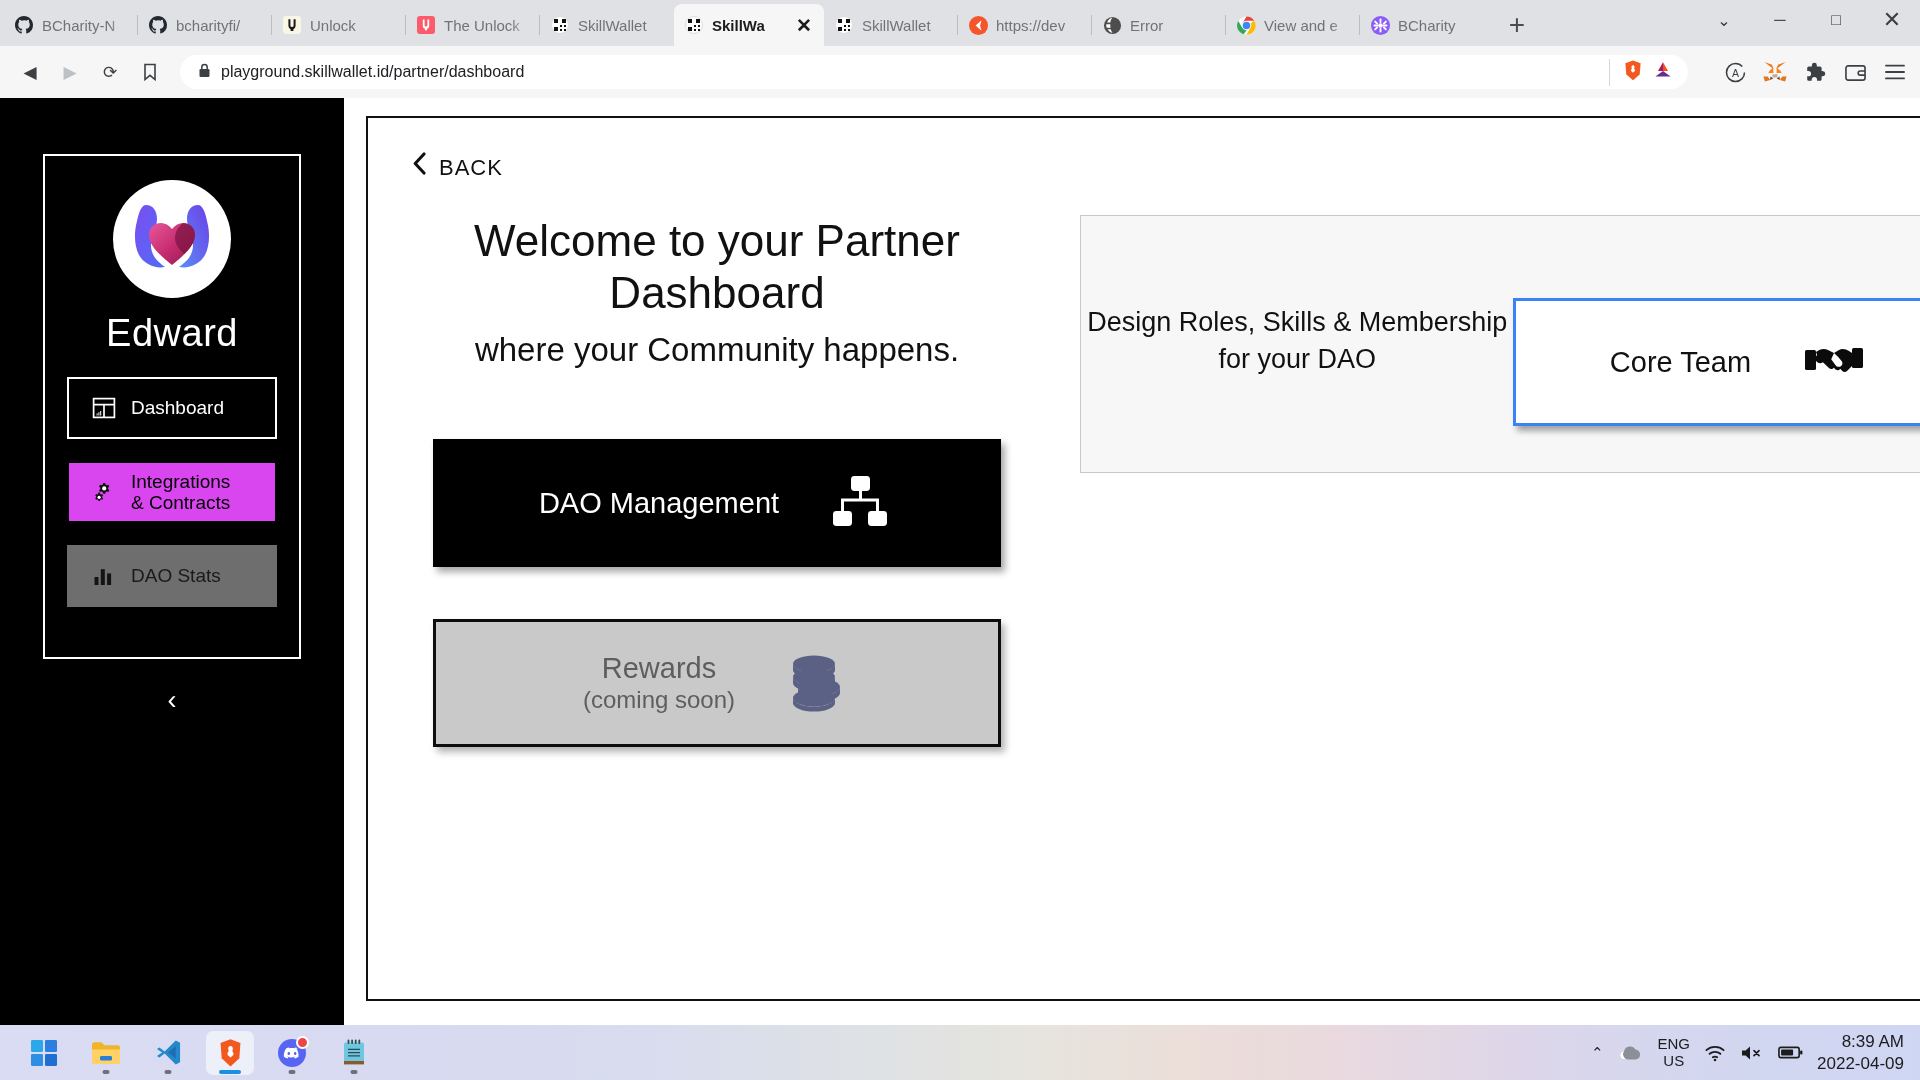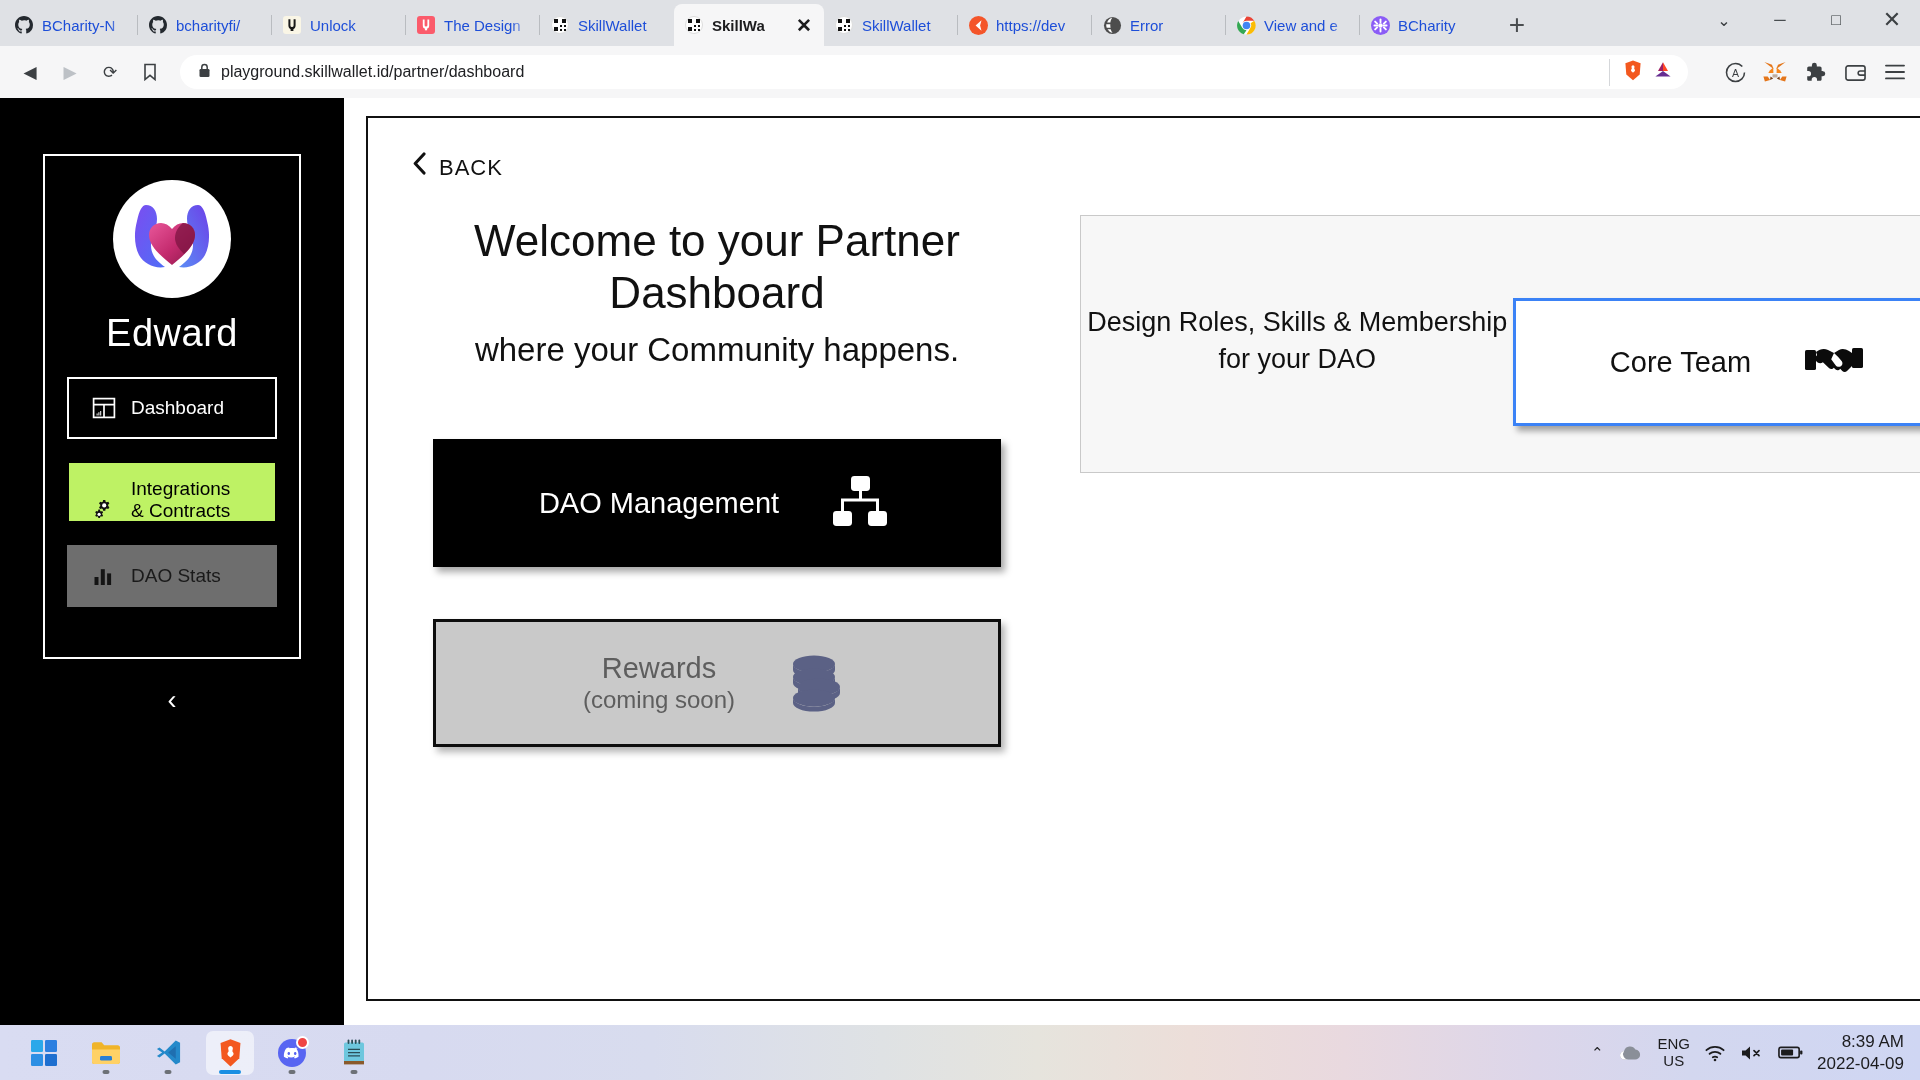--- a/index.html
+++ b/index.html
@@ -9,21 +9,21 @@
     overflow: hidden; background: #fff;
   }
 
   
   .browser { width: 1920px; height: 1025px; background: #dfe1e5; display: flex; flex-direction: column; }
 
   .tabstrip { height: 46px; background: #dfe1e5; display: flex; align-items: flex-end; padding-left: 4px; }
   .tab {
     height: 42px; display: flex; align-items: center; gap: 8px;
     padding: 0 10px; min-width: 0; width: 134px; position: relative;
-    border-radius: 8px 8px 0 0; color: #1d4ed8; font-size: 15px;
+    border-radius: 8px 8px 0 0; color: #737373; font-size: 15px;
   }
   .tab + .tab::before {
     content: ""; position: absolute; left: -1px; top: 11px; height: 20px;
     width: 1px; background: #b9bcc0;
   }
   .tab.active { background: #f6f6f7; color: #1c1c1e; font-weight: bold; width: 150px; }
   .tab.active::before, .tab.active + .tab::before { display: none; }
   .tab-favicon { width: 20px; height: 20px; flex: 0 0 20px; display:flex; align-items:center; justify-content:center; }
   .tab-title { white-space: nowrap; overflow: hidden; flex: 1 1 auto;
     -webkit-mask-image: linear-gradient(to right, #000 78%, transparent 100%);
@@ -59,21 +59,21 @@
     align-items: center; padding-top: 56px; position: relative; }
   .side-card { width: 258px; border: 2px solid #fff; background: #000;
     display: flex; flex-direction: column; align-items: center; padding: 24px 0 28px; }
   .logo-circle { width: 118px; height: 118px; border-radius: 50%; background: #fff;
     display: flex; align-items: center; justify-content: center; overflow: hidden; }
   .profile-name { color: #fff; font-size: 38px; margin: 14px 0 22px; letter-spacing: .5px; }
 
   .navitem { width: 210px; height: 62px; margin-bottom: 22px; display: flex; align-items: center;
     gap: 14px; padding-left: 22px; border: 2px solid #000; }
   .navitem.active { background: #000; color: #fff; border-color: #fff; }
-  .navitem.plain { background: #bef264; color: #000; align-items: flex-end; }
+  .navitem.plain { background: #d946ef; color: #000; }
   .navitem.muted { background: #6e6e6e; color: #1a1a1a; border-color: #6e6e6e; }
   .navitem .ni-label { font-size: 19px; line-height: 1.12; }
   .navitem .ni-icon { width: 26px; flex: 0 0 26px; display: flex; align-items: center; justify-content: center; }
   .collapse-arrow { color: #fff; font-size: 27px; margin-top: 26px; }
 
   
   .content { flex: 1 1 auto; padding: 18px 24px 24px 22px; position: relative; }
   .panel { width: 100%; height: 100%; border: 2px solid #111; background: #fff;
     position: relative; padding: 34px 44px; }
   .backbtn { display: inline-flex; align-items: flex-end; gap: 12px; font-size: 22px; color: #111; letter-spacing: 1px; }
@@ -167,21 +167,21 @@
     </div>
     <div class="tab">
       <span class="tab-favicon">
         <span style="display:block;width:18px;height:18px;background:#fb5b6b;border-radius:3px">
           <svg width="18" height="18" viewBox="0 0 18 18">
               <path fill="#fff" d="M5.8 3.6h1.8v5.6a1.4 1.4 0 002.8 0V3.6h1.8v5.8a3.2 3.2 0 01-6.4 0z"></path>
               <rect x="7.9" y="11.9" width="2.2" height="2.4" fill="#fff"></rect>
             </svg>
         </span>
       </span>
-      <span class="tab-title">The Design</span>
+      <span class="tab-title">The Unlock</span>
     </div>
     <div class="tab">
       <span class="tab-favicon">
         <span style="display:block;width:18px;height:18px;border-radius:50%;background:#fff;border:1px solid #ddd;position:relative">
           <svg width="12" height="12" viewBox="0 0 12 12" style="position:absolute;left:2px;top:2px">
               <g fill="#111">
                 <rect x="0" y="0" width="4" height="4"></rect>
                 <rect x="8" y="0" width="4" height="4"></rect>
                 <rect x="0" y="8" width="4" height="4"></rect>
                 <rect x="6" y="6" width="2" height="2"></rect>

